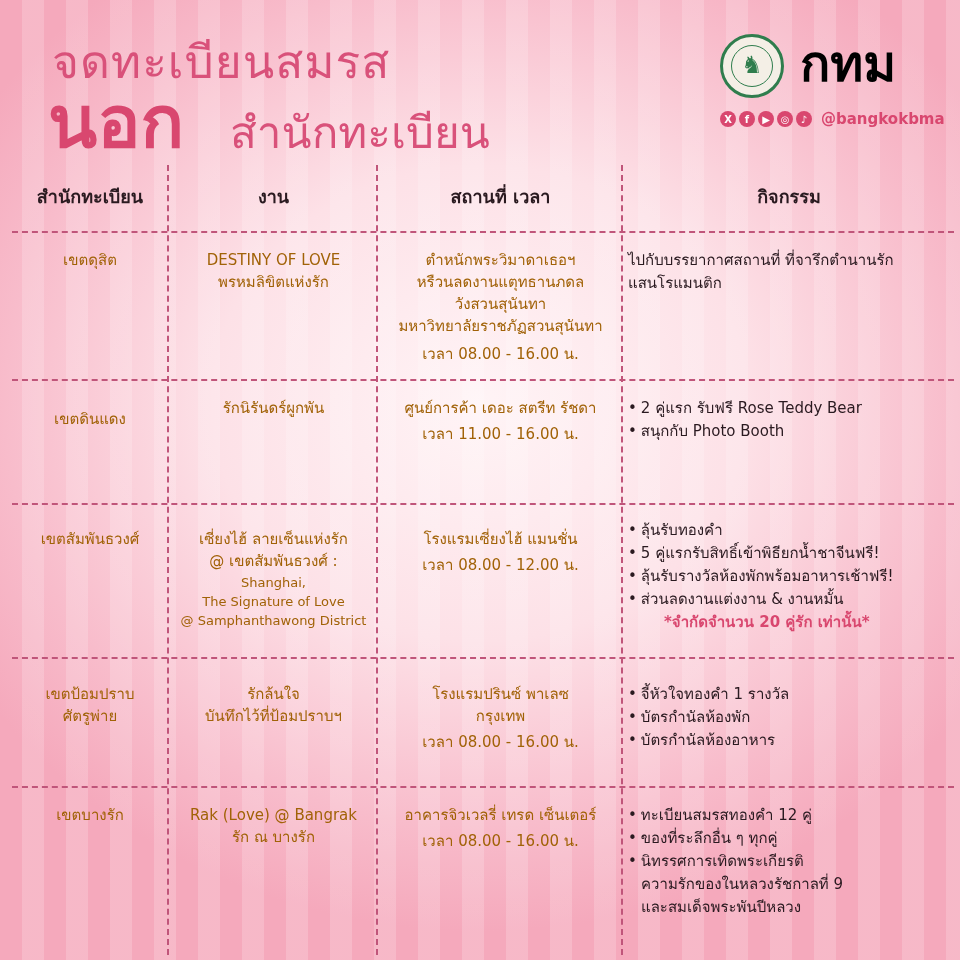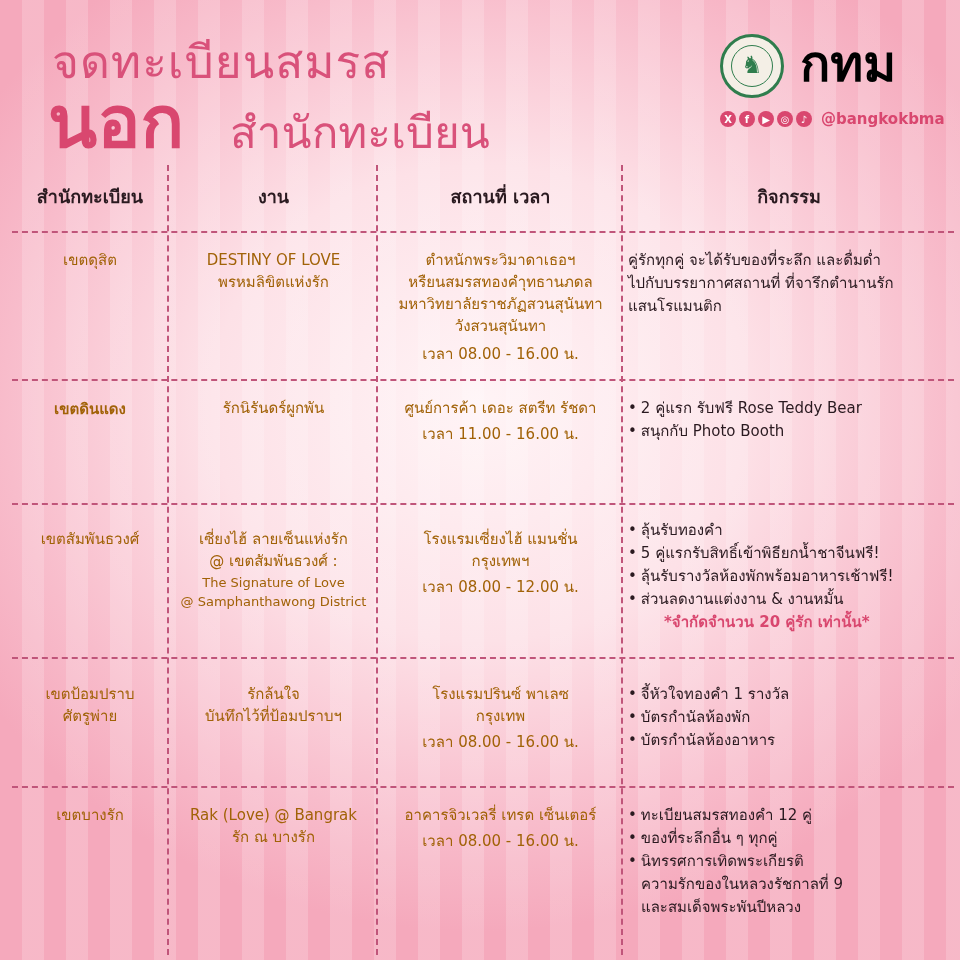--- a/index.html
+++ b/index.html
@@ -106,34 +106,33 @@
 <div>
   <div class="cell" style="left:12px;top:249px;width:156px;">
     <span class="ln">เขตดุสิต</span>
   </div>
   <div class="cell" style="left:170px;top:249px;width:207px;">
     <span class="ln">DESTINY OF LOVE</span>
     <span class="ln">พรหมลิขิตแห่งรัก</span>
   </div>
   <div class="cell" style="left:379px;top:249px;width:243px;">
     <span class="ln">ตำหนักพระวิมาดาเธอฯ</span>
-    <span class="ln">หรืยนสมรสทองคำุทธานภดล</span>
+    <span class="ln">หรืวนลดงานแตุทธานภดล</span>
+    <span class="ln">วังสวนสุนันทา</span>
     <span class="ln">มหาวิทยาลัยราชภัฏสวนสุนันทา</span>
-    <span class="ln">วังสวนสุนันทา</span>
     <span class="ln" style="margin-top:6px;">เวลา 08.00 - 16.00 น.</span>
   </div>
   <div class="act" style="top:249px;">
-    <span class="ln">คู่รักทุกคู่ จะได้รับของที่ระลึก และดื่มด่ำ</span>
     <span class="ln">ไปกับบรรยากาศสถานที่ ที่จารึกตำนานรัก</span>
     <span class="ln">แสนโรแมนติก</span>
   </div>
 </div>
 
 <div>
-  <div class="cell" style="left:12px;top:398px;width:156px;font-weight:bold;">
+  <div class="cell" style="left:12px;top:408px;width:156px;">
     <span class="ln">เขตดินแดง</span>
   </div>
   <div class="cell" style="left:170px;top:397px;width:207px;">
     <span class="ln">รักนิรันดร์ผูกพัน</span>
   </div>
   <div class="cell" style="left:379px;top:397px;width:243px;">
     <span class="ln">ศูนย์การค้า เดอะ สตรีท รัชดา</span>
     <span class="ln" style="margin-top:4px;">เวลา 11.00 - 16.00 น.</span>
   </div>
   <div class="act" style="top:397px;">
@@ -144,26 +143,26 @@
 
 <div>
   <div class="cell" style="left:12px;top:528px;width:156px;">
     <span class="ln">เขตสัมพันธวงศ์</span>
   </div>
   <div class="cell" style="left:170px;top:528px;width:207px;">
     <span class="ln">เซี่ยงไฮ้ ลายเซ็นแห่งรัก</span>
     <span class="ln">@ เขตสัมพันธวงศ์ :</span>
   </div>
   <div class="cell small" style="left:170px;top:573px;width:207px;">
+    <span class="ln">Shanghai,</span>
     <span class="ln">The Signature of Love</span>
     <span class="ln">@ Samphanthawong District</span>
   </div>
   <div class="cell" style="left:379px;top:528px;width:243px;">
     <span class="ln">โรงแรมเซี่ยงไฮ้ แมนชั่น</span>
-    <span class="ln">กรุงเทพฯ</span>
     <span class="ln" style="margin-top:4px;">เวลา 08.00 - 12.00 น.</span>
   </div>
   <div class="act" style="top:519px;">
     <span class="ln b">ลุ้นรับทองคำ</span>
     <span class="ln b">5 คู่แรกรับสิทธิ์เข้าพิธียกน้ำชาจีนฟรี!</span>
     <span class="ln b">ลุ้นรับรางวัลห้องพักพร้อมอาหารเช้าฟรี!</span>
     <span class="ln b">ส่วนลดงานแต่งงาน &amp; งานหมั้น</span>
     <span class="ln note">*จำกัดจำนวน 20 คู่รัก เท่านั้น*</span>
   </div>
 </div>

